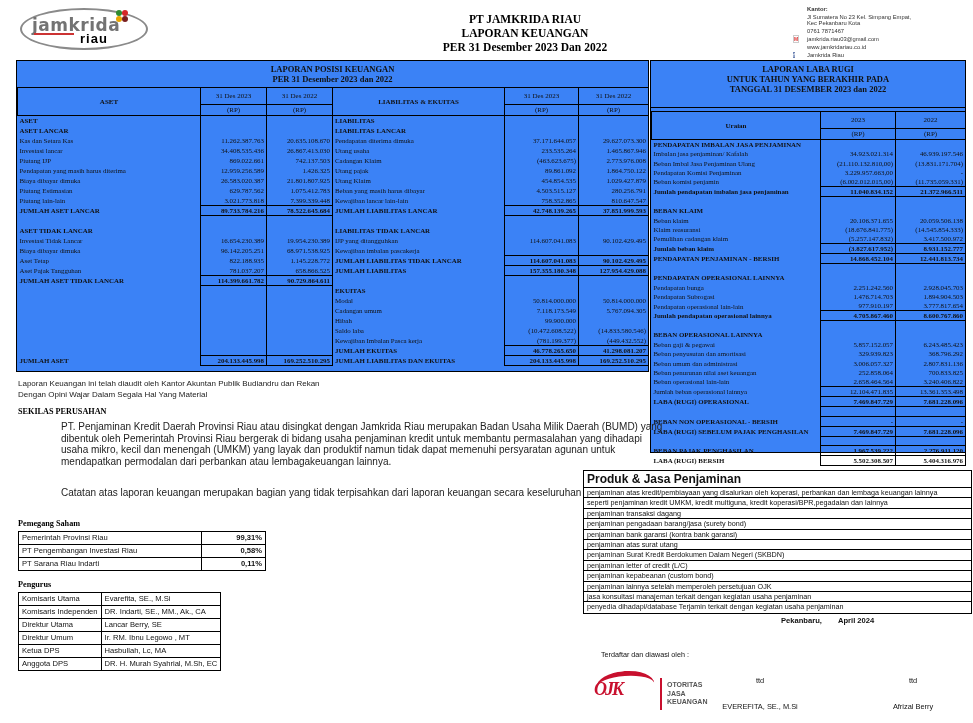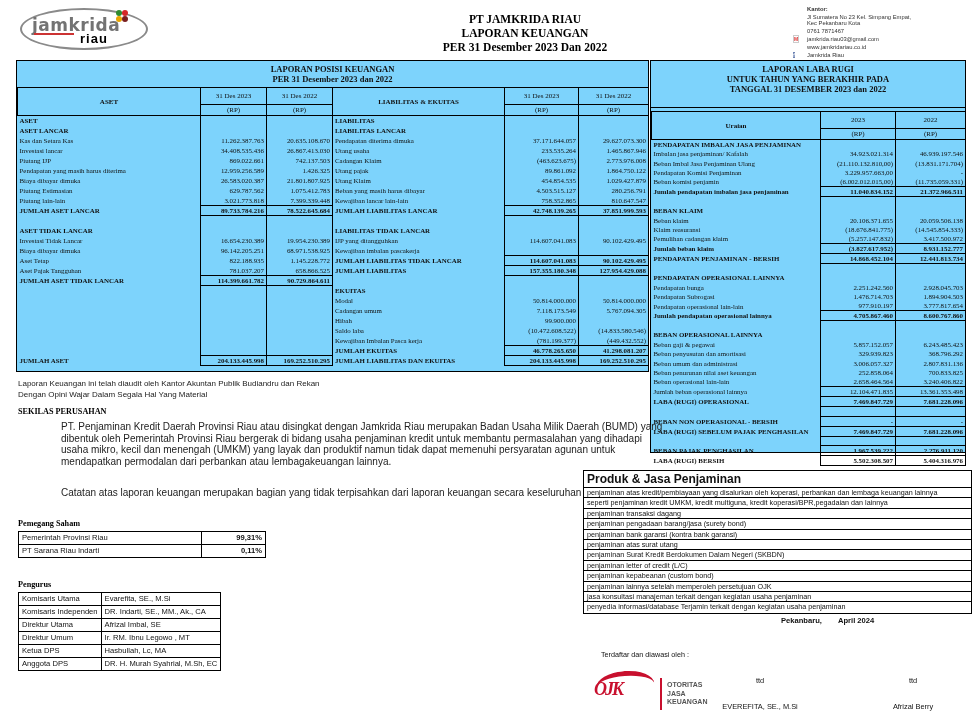--- a/index.html
+++ b/index.html
@@ -36,21 +36,21 @@
            color:#d33; text-align:center; font-weight:bold; }
   .gl-i  { width:7px; height:7px; border-radius:50%; background:#2d7dd2; margin:0 auto;
            box-shadow:inset 0 0 0 1px #9cc4ea; }
   .fb-i  { width:7px; height:7px; background:#3b5998; border-radius:1px; color:#fff; font-size:6px;
            line-height:7px; text-align:center; font-weight:bold; margin:0 auto; }
   .ig-i  { width:7px; height:7px; border-radius:2px; margin:0 auto;
            background:linear-gradient(45deg,#f09433,#dc2743,#bc1888,#8a3ab9);
            box-shadow:inset 0 0 0 1px rgba(255,255,255,.7); }
 
   
-  .panel { position:absolute; border:1.5px solid #000; background:#7dd3fc; }
+  .panel { position:absolute; border:1.5px solid #000; background:#3b82f6; }
   .bs-panel { left:16px; top:60px; width:633px; height:312px; }
   .is-panel { left:650px; top:60px; width:316px; height:393px; }
   .p-title { text-align:center; font-family:"Liberation Serif", serif; font-weight:bold;
              font-size:8.5px; line-height:10px; padding-top:3px; }
   .is-panel .p-title { border-bottom:1px solid #000; padding-bottom:13px; }
 
   table.fin { border-collapse:collapse; width:100%; table-layout:fixed;
               font-family:"Liberation Serif", serif; font-size:6.9px; margin-top:3px; }
   table.fin th { border:1px solid #000; font-size:7px; text-align:center; vertical-align:middle; }
   table.fin .hc-main { font-weight:bold; }
@@ -600,40 +600,44 @@
 <div class="para" style="left:18px; top:487px;">Catatan atas laporan keuangan merupakan bagian yang tidak terpisahkan dari laporan keuangan secara keseluruhan</div>
 
 <div class="serif-h" style="left:18px; top:519px;">Pemegang Saham</div>
 <table class="mini sh-table">
     <tbody id="sh-body">
       <tr>
         <td class="">Pemerintah Provinsi Riau</td>
         <td class="pct">99,31%</td>
       </tr>
       <tr>
+        <td class="">PT Pengembangan Investasi Riau</td>
+        <td class="pct">0,58%</td>
+      </tr>
+      <tr>
         <td class="">PT Sarana Riau Indarti</td>
         <td class="pct">0,11%</td>
       </tr>
     </tbody>
   </table>
 
 <div class="serif-h" style="left:18px; top:580px;">Pengurus</div>
 <table class="mini mg-table">
     <tbody id="mg-body">
       <tr>
         <td class="role">Komisaris Utama</td>
         <td class="">Evarefita, SE., M.Si</td>
       </tr>
       <tr>
         <td class="role">Komisaris Independen</td>
         <td class="">DR. Indarti, SE., MM., Ak., CA</td>
       </tr>
       <tr>
         <td class="role">Direktur Utama</td>
-        <td class="">Afrizal Imbal, SE</td>
+        <td class="">Lancar Berry, SE</td>
       </tr>
       <tr>
         <td class="role">Direktur Umum</td>
         <td class="">Ir. RM. Ibnu Legowo , MT</td>
       </tr>
       <tr>
         <td class="role">Ketua DPS</td>
         <td class="">Hasbullah, Lc, MA</td>
       </tr>
       <tr>
@@ -650,21 +654,21 @@
       <div class="prod-item">seperti penjaminan kredit  UMKM, kredit multiguna, kredit  koperasi/BPR,pegadaian dan lainnya</div>
       <div class="prod-item">penjaminan transaksi dagang</div>
       <div class="prod-item">penjaminan pengadaan barang/jasa (surety bond)</div>
       <div class="prod-item">penjaminan bank garansi (kontra bank garansi)</div>
       <div class="prod-item">penjaminan atas surat utang</div>
       <div class="prod-item">penjaminan Surat Kredit Berdokumen Dalam Negeri (SKBDN)</div>
       <div class="prod-item">penjaminan letter of credit (L/C)</div>
       <div class="prod-item">penjaminan kepabeanan (custom bond)</div>
       <div class="prod-item">penjaminan lainnya setelah memperoleh persetujuan OJK</div>
       <div class="prod-item">jasa konsultasi manajeman terkait dengan kegiatan usaha penjaminan</div>
-      <div class="prod-item">penyedia informasi/database Terjamin terkait dengan kegiatan usaha penjaminan</div>
+      <div class="prod-item">penyedia dihadapi/database Terjamin terkait dengan kegiatan usaha penjaminan</div>
     </div>
 </div>
 
 <div class="place-date">
   <span>Pekanbaru,</span>
   <span>April 2024</span>
 </div>
 
 <div class="registered">Terdaftar dan diawasi oleh :</div>
 

